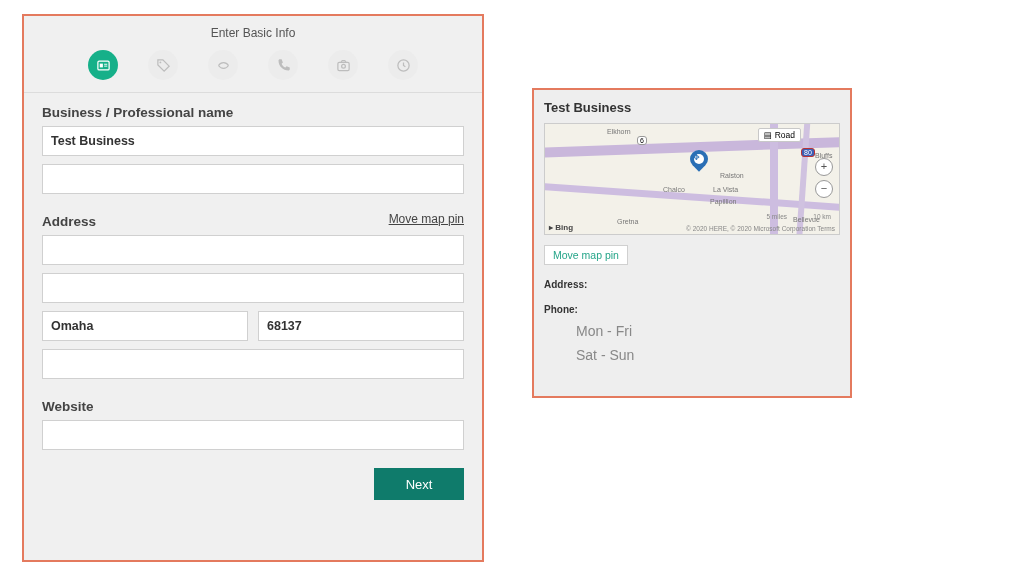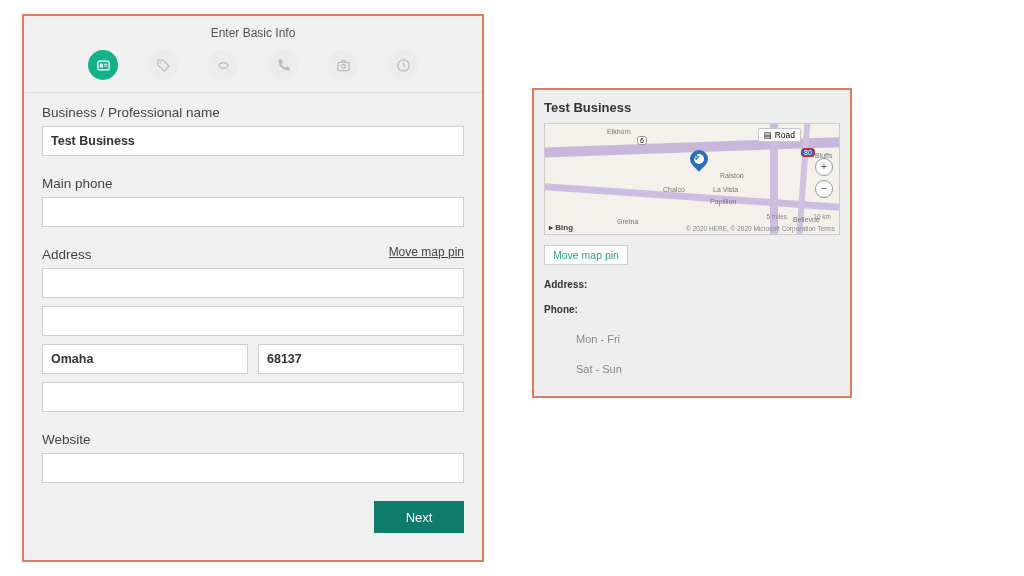--- a/index.html
+++ b/index.html
@@ -36,21 +36,21 @@
     width: 30px; height: 30px;
     border-radius: 50%;
     background: #ececec;
     display: flex; align-items: center; justify-content: center;
     color: #bdbdbd;
   }
   .step-circle.active { background: #16b089; color: #fff; }
   .step-circle svg { width: 15px; height: 15px; }
   .hr { height: 1px; background: #dcdcdc; margin: 4px -18px 12px -18px; }
 
-  .label { font-size: 13.5px; font-weight: 400; color: #444; margin-top: 12px; margin-bottom: 6px; }
+  .label { font-size: 13.5px; font-weight: 700; color: #444; margin-top: 12px; margin-bottom: 6px; }
   .label-row { display:flex; justify-content: space-between; align-items: center; }
   .move-pin-link { font-size: 12px; color: #444; text-decoration: underline; cursor: pointer; }
 
   .input {
     width: 100%;
     height: 30px;
     border: 1px solid #d0d0d0;
     background: #fff;
     padding: 4px 8px;
     font-size: 12.5px;
@@ -122,21 +122,21 @@
     margin-top: 10px;
     display:inline-block;
     background:#fff;
     border:1px solid #d0d0d0;
     color:#25a589;
     font-size:10.5px;
     padding:3px 8px;
     cursor:pointer;
   }
   .info-lbl { font-size:10px; font-weight:700; color:#333; margin-top:14px; }
-  .info-sub { font-size:11px; color:#888; margin-top:18px;padding-left:32px; }
+  .info-sub { font-size:14px; color:#888; margin-top:8px;padding-left:32px; }
 </style>
 </head>
 <body>
 
 <div class="left-panel">
   <div class="title-small">Enter Basic Info</div>
 
   <div class="step-icons">
     <div class="step-circle active">
       <svg viewBox="0 0 24 24" fill="currentColor">
@@ -175,21 +175,20 @@
           <circle cx="12" cy="12" r="9"></circle>
           <path d="M12 7v5l3 2"></path>
         </svg>
     </div>
   </div>
   <div class="hr"></div>
 
   <div class="label">Business / Professional name</div>
   <input class="input" value="Test Business" style="">
 
-  <div class="label">Main phone</div>
   <input class="input" value="" style="">
 
   <div class="label-row">
     <div class="label" style="margin-top:12px">Address</div>
     <span class="move-pin-link">Move map pin</span>
   </div>
   <input class="input" value="" style="">
   <input class="input" value="" style="">
   <div class="row2">
     <input class="input" value="Omaha" style="">

